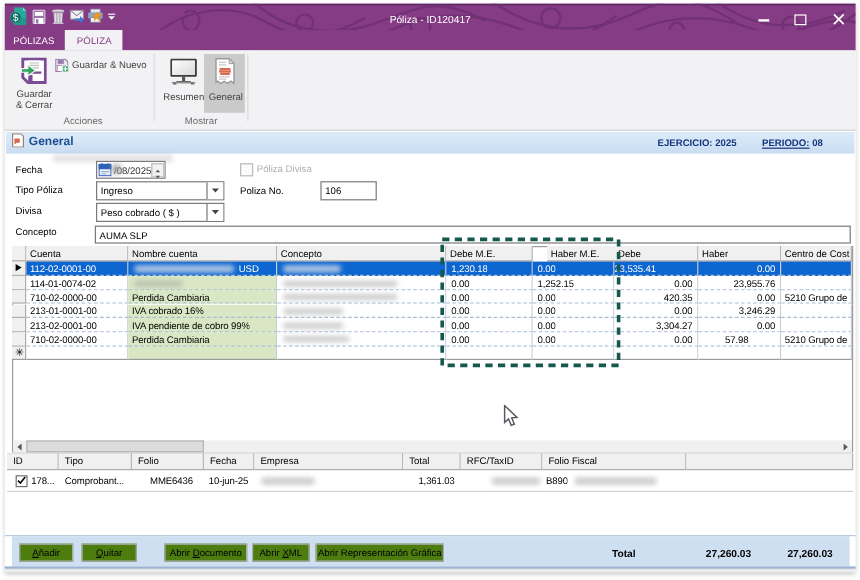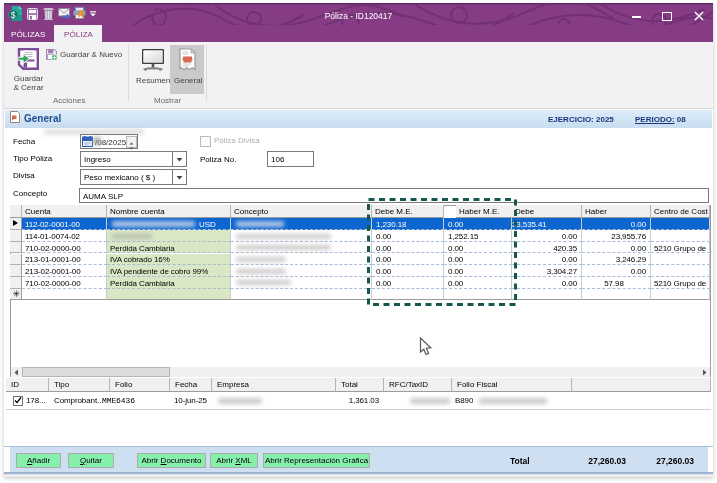--- a/index.html
+++ b/index.html
@@ -11,21 +11,21 @@
   .wbtn{position:absolute;top:0;color:#fff;}
   .ribbon{position:absolute;left:4px;top:42px;width:709px;height:66px;background:#f2f1f3;border-bottom:1px solid #d5d2d6;}
   .rlbl{position:absolute;font-size:8px;color:#6a6a6a;}
   .gbar{position:absolute;left:5px;top:110px;width:707px;height:18px;background:linear-gradient(#dcebfa,#c9ddf1);}
   .flabel{position:absolute;font-size:8px;color:#000;}
   .ctl{position:absolute;background:#fff;border:1px solid #ababab;box-sizing:border-box;font-size:8px;}
   .ghead{position:absolute;background:#f0f0f0;border-right:1px solid #b5b5b5;border-bottom:1px solid #9b9b9b;box-sizing:border-box;font-size:8px;color:#000;white-space:nowrap;overflow:hidden;}
   .gcell{position:absolute;box-sizing:border-box;font-size:8px;color:#000;white-space:nowrap;overflow:hidden;letter-spacing:-0.1px;}
   .blur{position:absolute;background:#9a9a9a;filter:blur(2px);border-radius:2px;}
   .blurw{position:absolute;background:#cfd8ea;filter:blur(2px);border-radius:2px;}
-  .btn{position:absolute;background:#86efac;border:1px solid #ababab;box-sizing:border-box;font-size:8px;color:#000;text-align:center;white-space:nowrap;}
+  .btn{position:absolute;background:#4d7c0f;border:1px solid #ababab;box-sizing:border-box;font-size:8px;color:#000;text-align:center;white-space:nowrap;}
   u.ak{text-decoration:underline;}
 </style></head>
 <body>
 <div class="win"></div>
 
 <div class="titlebar" id="tb">
   <svg width="709" height="30" style="position:absolute;left:0;top:0" viewBox="0 0 709 30">
     <rect x="0" y="0" width="709" height="1.5" fill="#5f2a63"></rect>
     <g fill="none" stroke="#6f2f72" stroke-width="2" opacity="0.85">
       <path d="M120 30 C 150 2, 190 0, 215 14 S 260 34, 300 12"></path>
@@ -199,21 +199,21 @@
   <div class="abs" style="left:84px;top:155px;font-size:8px;">Ingreso</div>
   <div class="abs" style="left:172px;top:152px;width:14px;height:14px;border-left:1px solid #7a7a7a;box-sizing:border-box;background:#fff;"><svg width="13" height="13" viewBox="0 0 13 13">
         <path d="M3.5 5 L6.5 8.5 L9.5 5 Z" fill="#444"></path>
       </svg></div>
 
   <div class="flabel" style="left:200px;top:155px;">Poliza No.</div>
   <div class="ctl" style="left:267px;top:151px;width:47px;height:16px;border-color:#7a7a7a;"></div>
   <div class="abs" style="left:271px;top:155px;font-size:8px;">106</div>
 
   <div class="ctl" style="left:80px;top:169px;width:107px;height:16px;border-color:#7a7a7a;"></div>
-  <div class="abs" style="left:84px;top:173px;font-size:8px;">Peso mexicano ( $ )</div>
+  <div class="abs" style="left:84px;top:173px;font-size:8px;">Peso cobrado ( $ )</div>
   <div class="abs" style="left:172px;top:170px;width:14px;height:14px;border-left:1px solid #7a7a7a;box-sizing:border-box;background:#fff;"><svg width="13" height="13" viewBox="0 0 13 13">
         <path d="M3.5 5 L6.5 8.5 L9.5 5 Z" fill="#444"></path>
       </svg></div>
 
   <div class="ctl" style="left:79px;top:188px;width:630px;height:15px;border-color:#7a7a7a;"></div>
   <div class="abs" style="left:83px;top:192px;font-size:8px;">AUMA SLP</div>
 </div>
 
 <div id="grid-content">
 <div class="abs" style="left:10px;top:205px;width:701px;height:172px;background:#fff;border:1px solid #9b9b9b;box-sizing:border-box;"></div>
@@ -360,21 +360,21 @@
 <div class="ghead" style="left:384px;top:378px;width:68px;height:14px;line-height:14px;padding-left:5px;border-right:1px solid #b5b5b5;border-bottom:1px solid #9b9b9b;">RFC/TaxID</div>
 <div class="ghead" style="left:452px;top:378px;width:120px;height:14px;line-height:14px;padding-left:5px;border-right:1px solid #b5b5b5;border-bottom:1px solid #9b9b9b;">Folio Fiscal</div>
 <div class="ghead" style="left:572px;top:378px;width:139px;height:14px;line-height:14px;padding-left:5px;border-right:1px solid #b5b5b5;border-bottom:1px solid #9b9b9b;"></div>
 <div class="abs" style="left:6px;top:392px;width:705px;height:17px;background:#fff;"></div>
 <div class="abs" style="left:13px;top:396px;width:8px;height:8px;border:1px solid #707070;background:#fff;"></div>
 <svg class="abs" style="left:14px;top:397px" width="8" height="8" viewBox="0 0 8 8">
       <path d="M1 3.5 L3 5.5 L7 0.5" stroke="#000" stroke-width="1.3" fill="none"></path>
     </svg>
 <div class="gcell" style="left:26px;top:396px;">178...</div>
 <div class="gcell" style="left:54px;top:396px;">Comprobant...</div>
-<div class="gcell" style="left:102px;top:396px;font-family:Liberation Mono, monospace;">MME6436</div>
+<div class="gcell" style="left:125px;top:396px;">MME6436</div>
 <div class="gcell" style="left:174px;top:396px;">10-jun-25</div>
 <div class="blur" style="left:218px;top:398px;width:44px;height:6px;opacity:.5;"></div>
 <div class="gcell" style="left:336px;top:396px;width:43px;text-align:right;">1,361.03</div>
 <div class="blur" style="left:410px;top:398px;width:40px;height:6px;opacity:.5;"></div>
 <div class="gcell" style="left:455px;top:396px;">B890</div>
 <div class="blur" style="left:479px;top:398px;width:68px;height:6px;opacity:.5;"></div>
 <div class="abs" style="left:6px;top:409px;width:705px;height:1px;background:#d0d0d0;"></div>
 </div>
 <div id="bbar-content">
 <div class="abs" style="left:4px;top:446px;width:709px;height:1px;background:#aabfd8;"></div>

